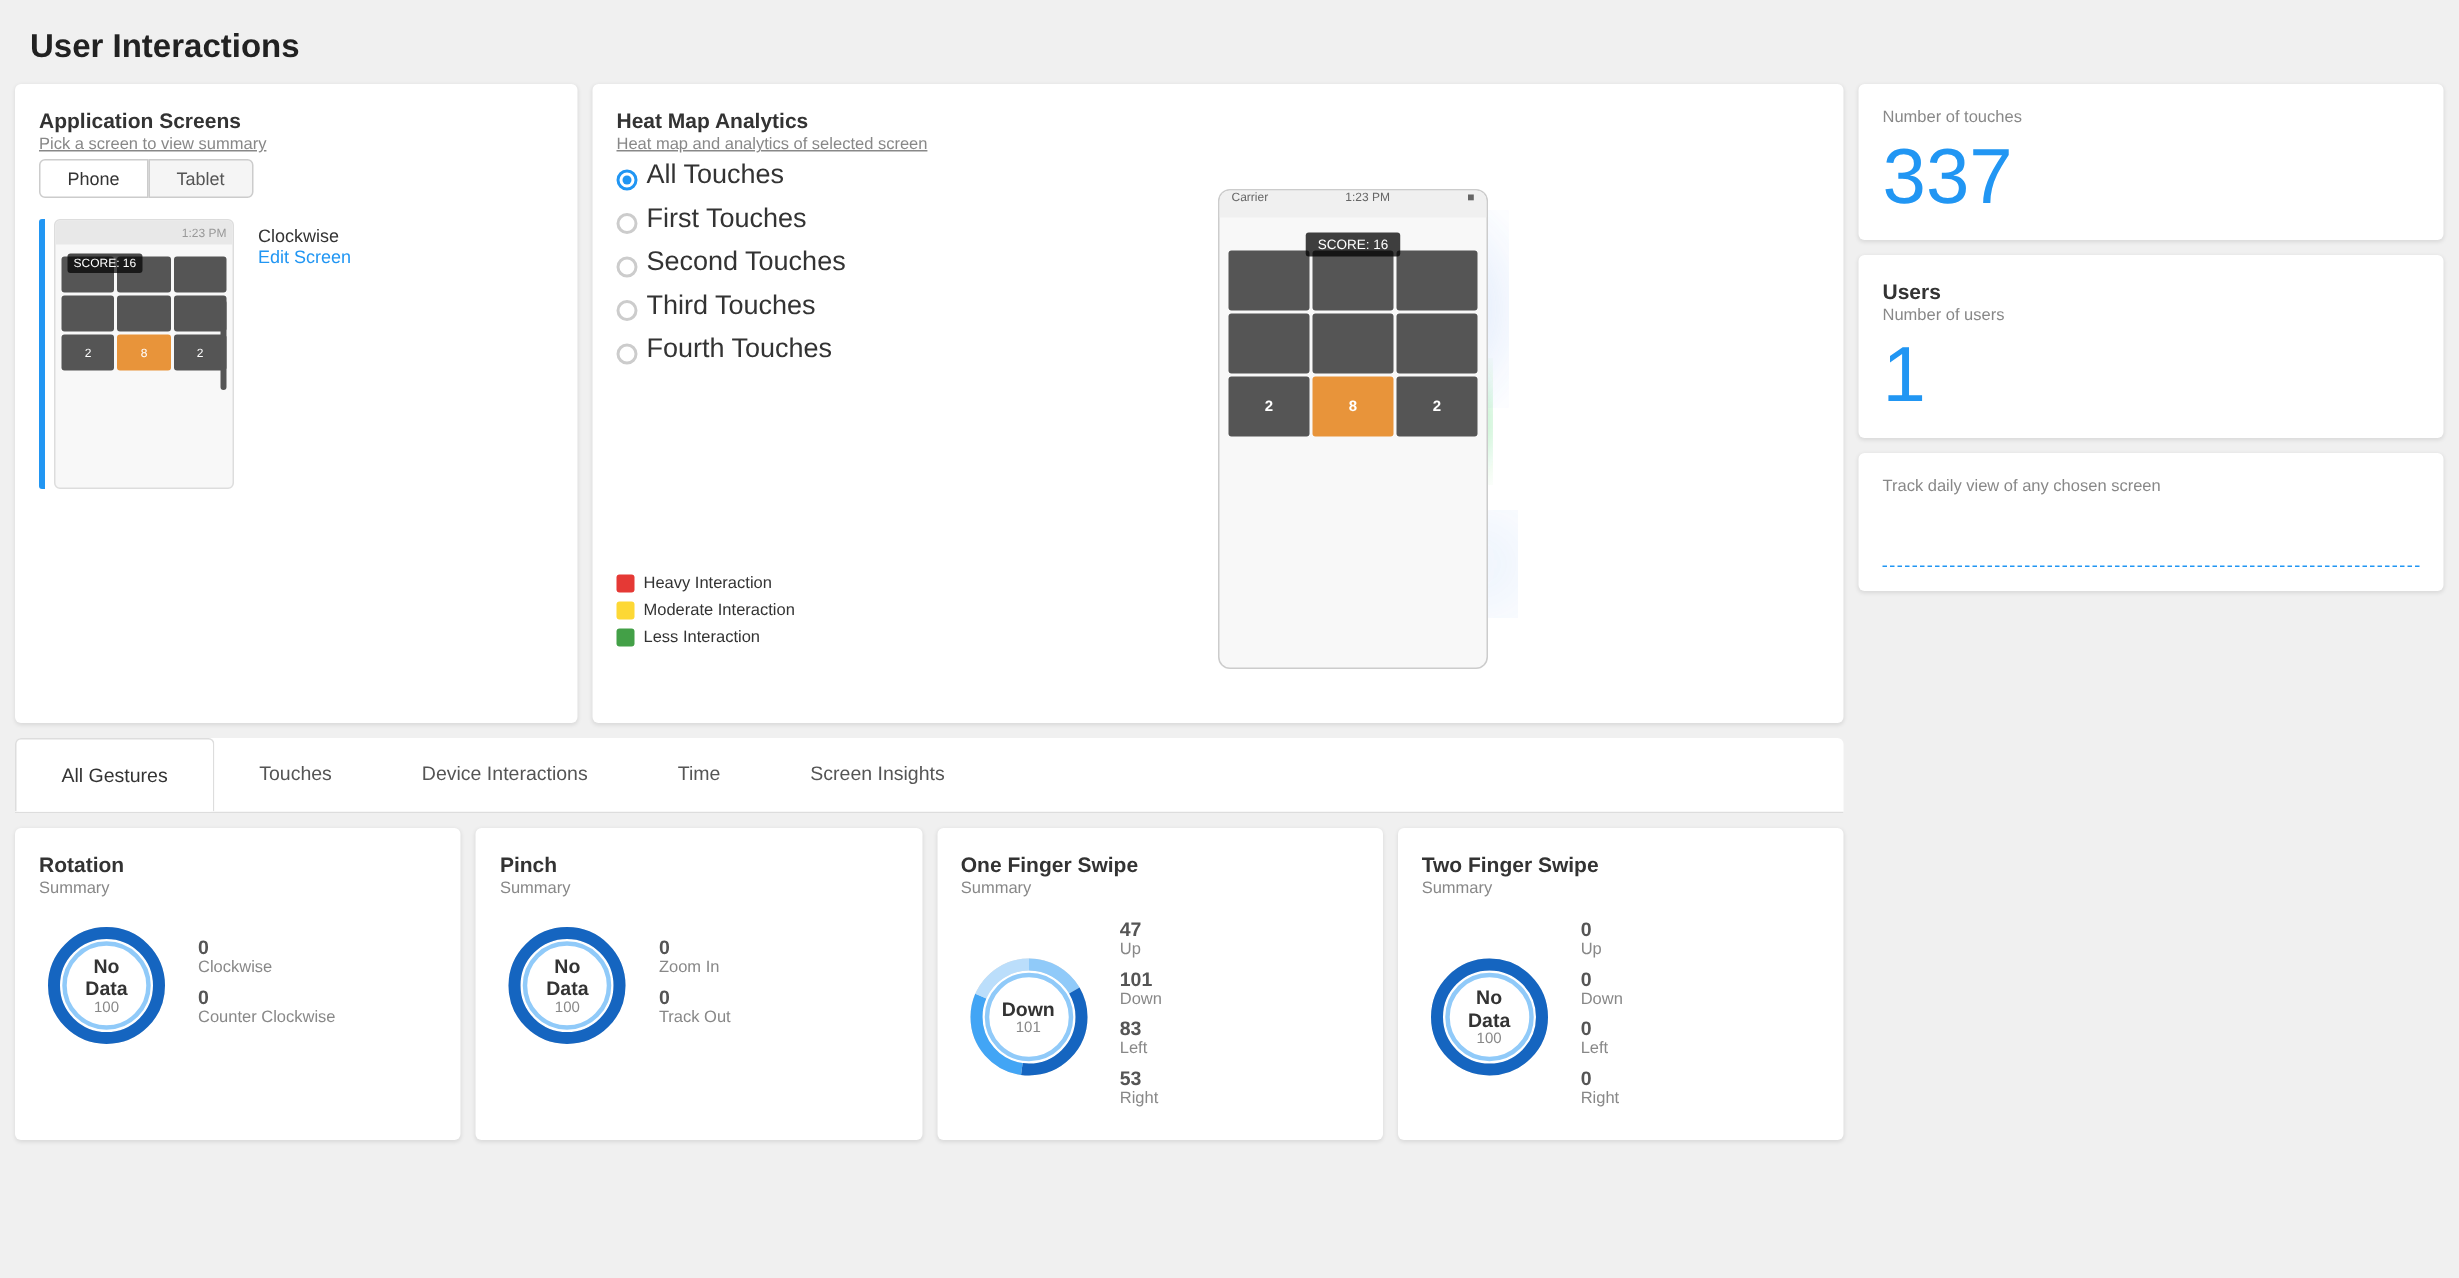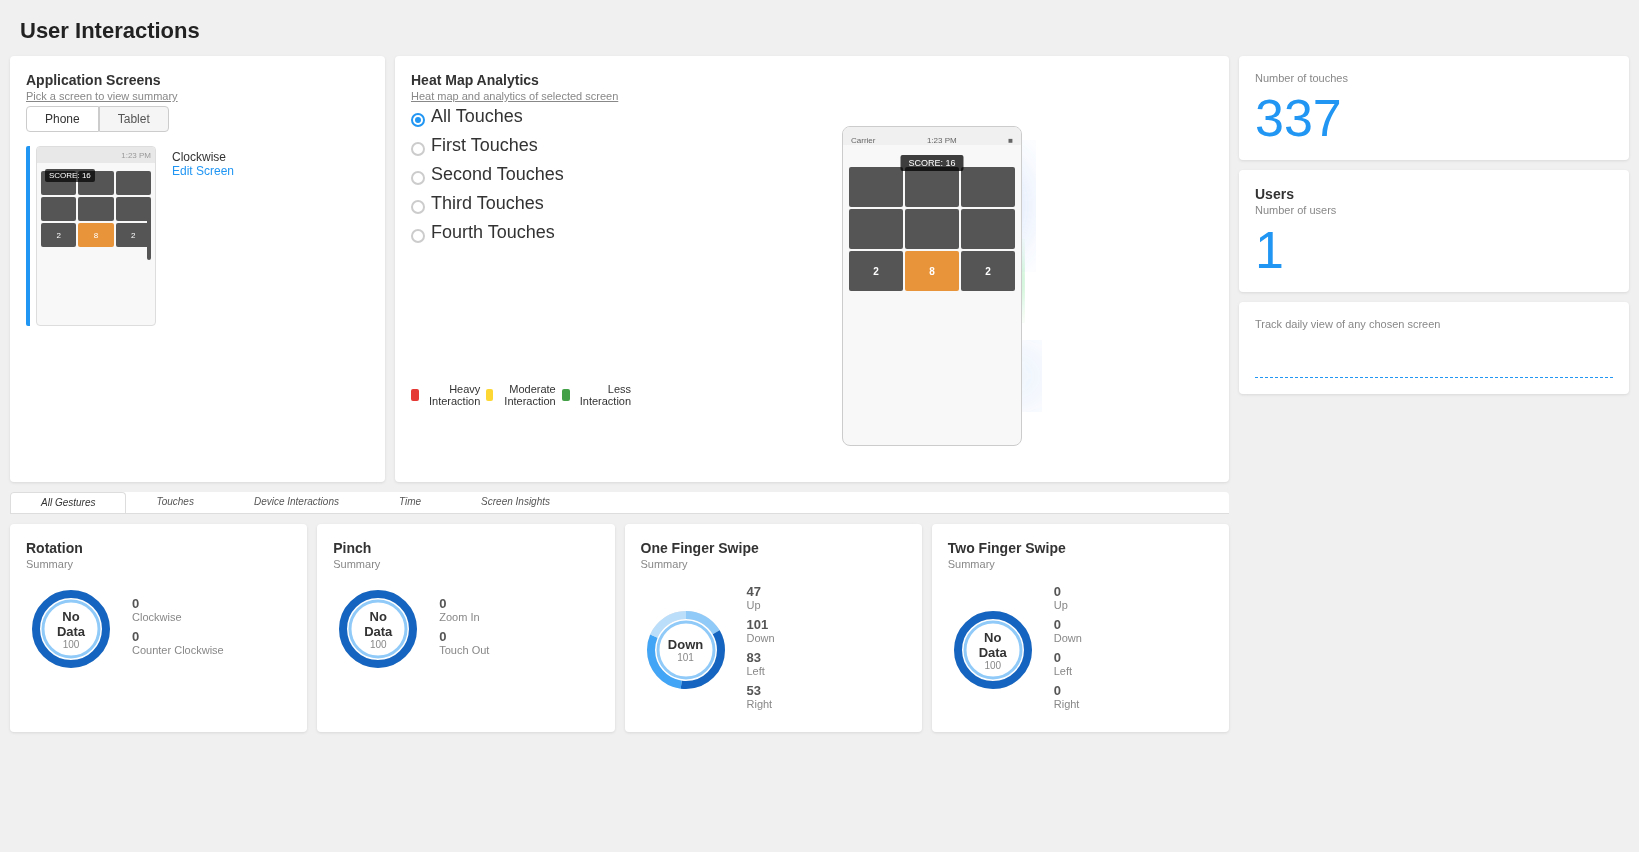--- a/index.html
+++ b/index.html
@@ -152,21 +152,21 @@
       border-radius: 50%;
       display: flex; align-items: center; justify-content: center;
     }
     .radio-circle.selected { border-color: #2196F3; }
     .radio-circle.selected::after {
       content: '';
       width: 6px; height: 6px;
       background: #2196F3;
       border-radius: 50%;
     }
-    .legend { display: flex; flex-direction: row; gap: 6px; margin-top: 140px; text-align: right; }
+    .legend { display: flex; flex-direction: column; gap: 6px; margin-top: 140px; text-align: right; }
     .legend-item { display: flex; align-items: center; gap: 6px; font-size: 11px; }
     .legend-dot { width: 12px; height: 12px; border-radius: 2px; }
     .heatmap-image {
       flex: 1;
       position: relative;
       display: flex;
       align-items: center;
       justify-content: center;
     }
     .phone-frame {
@@ -175,21 +175,21 @@
       border: 1px solid #ccc;
       border-radius: 8px;
       background: #f8f8f8;
       position: relative;
       overflow: hidden;
     }
     .phone-status-bar {
       height: 18px;
       background: #f0f0f0;
       display: flex;
-      align-items: flex-end;
+      align-items: flex-start;
       justify-content: space-between;
       padding: 0 8px;
       font-size: 8px;
       color: #666;
     }
     .phone-game-grid {
       display: grid;
       grid-template-columns: repeat(3,1fr);
       gap: 2px;
       padding: 6px;
@@ -242,26 +242,25 @@
       grid-column: 1 / 3;
       grid-row: 2;
     }
     .tabs-container {
       display: flex;
       border-bottom: 1px solid #ddd;
       background: #fff;
       border-radius: 4px 4px 0 0;
     }
     .tab-item {
-      padding: 4px 30px;
-      font-size: 10px;
+      padding: 16px 30px;
+      font-size: 13px;
       cursor: pointer;
       color: #555;
       border-bottom: 2px solid transparent;
-      font-style: italic;
     }
     .tab-item.active {
       background: #fff;
       font-weight: 500;
       color: #333;
       border-bottom: 2px solid transparent;
       box-shadow: inset 0 -2px 0 0 #fff;
     }
     .tab-item:first-child {
       background: #fff;
@@ -507,21 +506,21 @@
               <div class="donut-sub">100</div>
             </div>
           </div>
           <div class="donut-stats">
             <div class="donut-stat">
               <div class="donut-stat-val">0</div>
               <div class="donut-stat-lbl">Zoom In</div>
             </div>
             <div class="donut-stat">
               <div class="donut-stat-val">0</div>
-              <div class="donut-stat-lbl">Touch Out</div>
+              <div class="donut-stat-lbl">Track Out</div>
             </div>
           </div>
         </div>
       </div>
 
       <div class="gesture-card">
         <div class="gesture-title">One Finger Swipe</div>
         <div class="gesture-subtitle">Summary</div>
         <div class="donut-row">
           <div class="donut-container">

